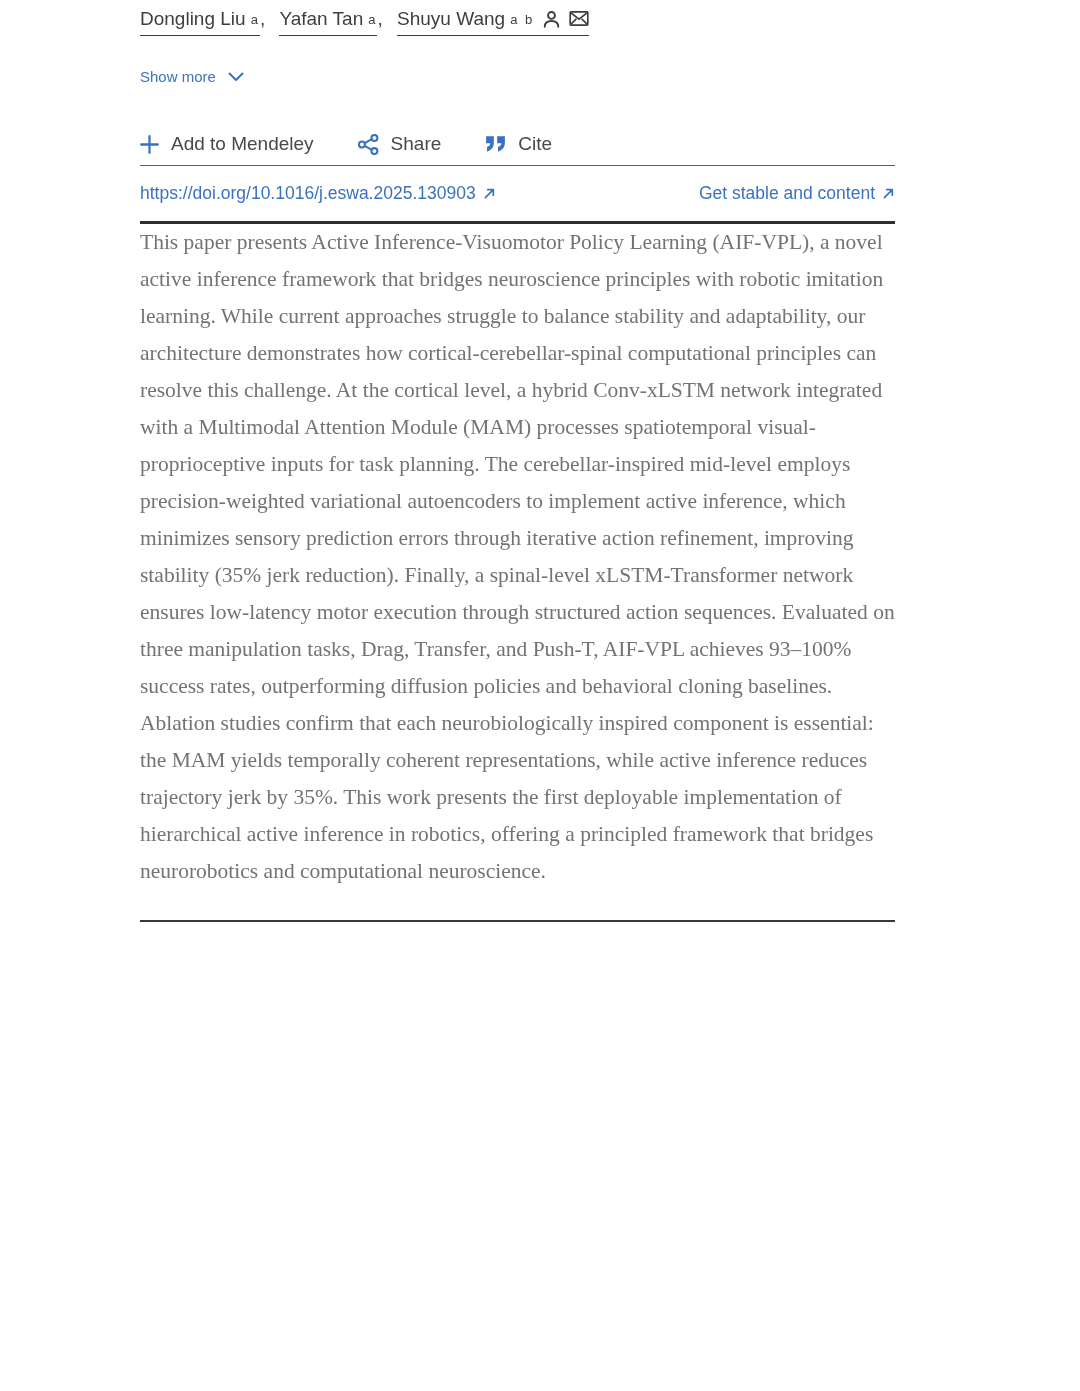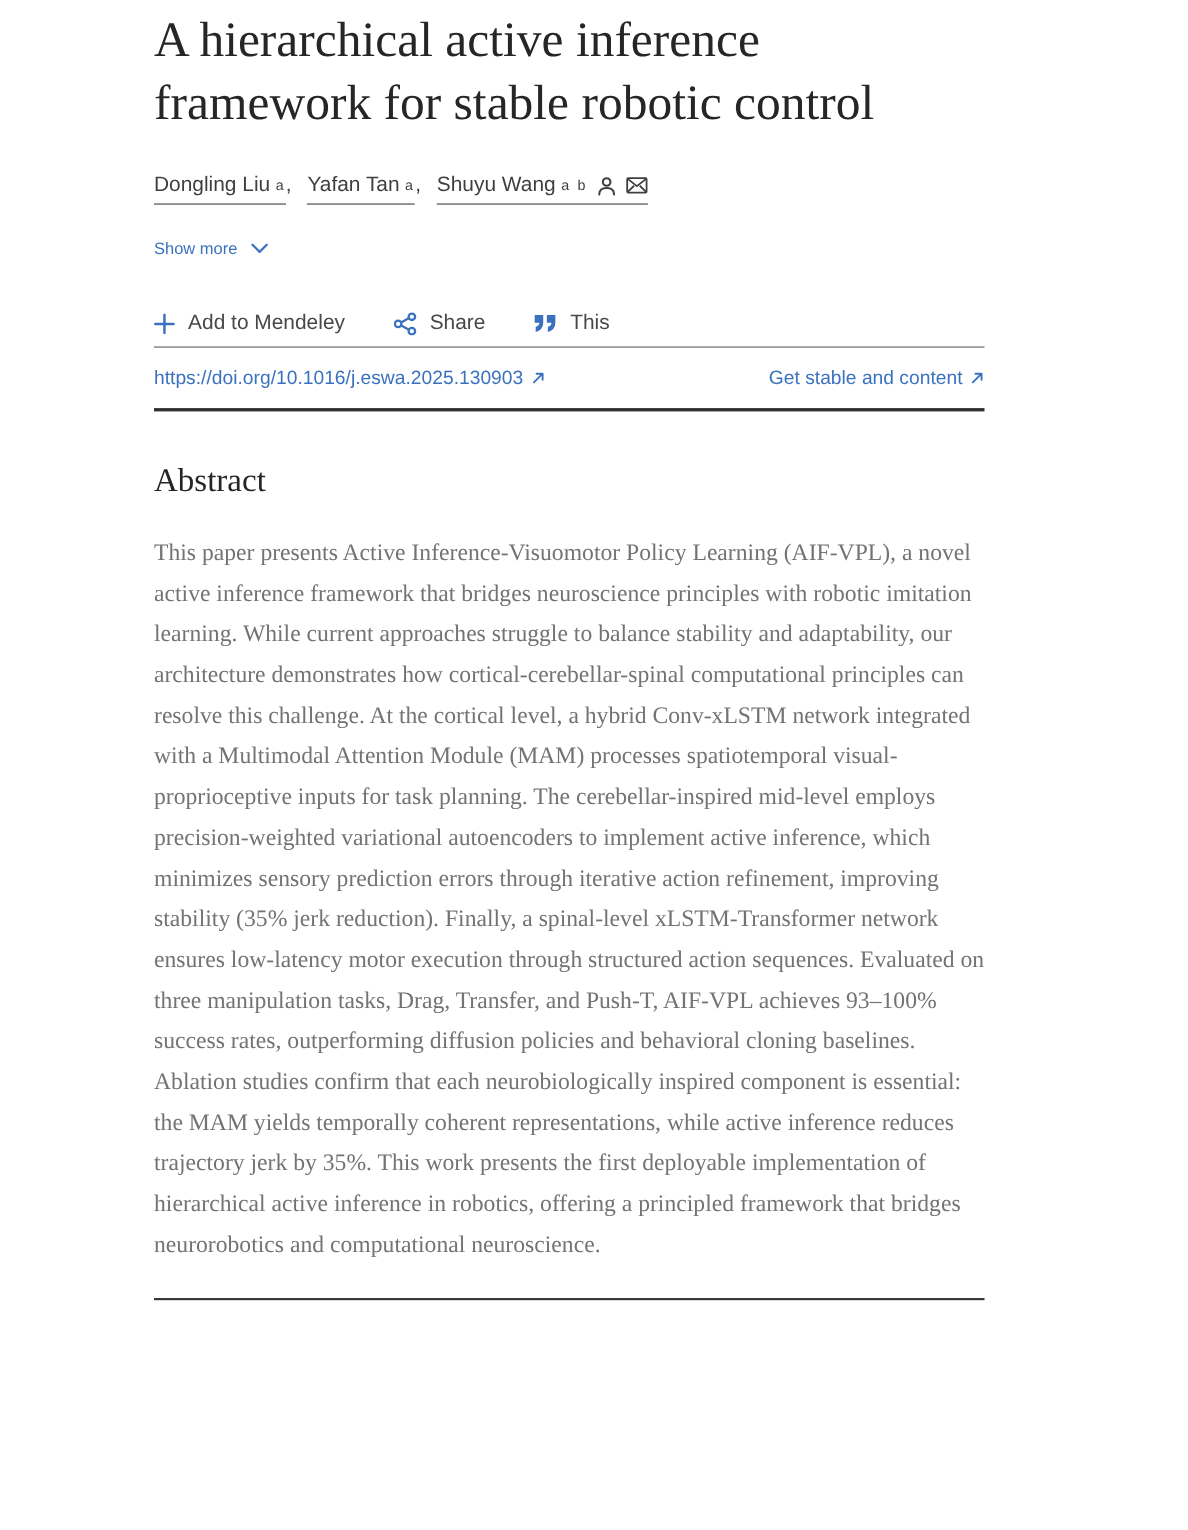--- a/index.html
+++ b/index.html
@@ -121,21 +121,20 @@
     line-height: 37px;
     color: #737373;
     width: 755px;
   }
 </style>
 </head>
 <body>
 
 <div class="content">
 
-  <h1 class="title">A hierarchical active inference framework for stable robotic control</h1>
 
   <div class="authors">
     <span class="author">
         <span>Dongling Liu</span>
         <sup>a</sup>
       </span><span class="sep">,</span>
 
     <span class="author">
         <span>Yafan Tan</span>
         <sup>a</sup>
@@ -193,21 +192,21 @@
       <span>Share</span>
     </button>
 
     <button class="action-btn">
       <span>
         <svg width="21" height="18" viewBox="0 0 19 16" fill="#3b72bf">
           <path d="M1 1 h7 v6.2 q0 6 -6.2 7.8 v-4.2 q3 -1 3 -3.4 H1 z"></path>
           <path d="M11 1 h7 v6.2 q0 6 -6.2 7.8 v-4.2 q3 -1 3 -3.4 H11 z"></path>
         </svg>
       </span>
-      <span>This</span>
+      <span>Cite</span>
     </button>
   </div>
 
   <hr class="rule-thin">
 
   <div class="doi-row">
     <a class="link-blue">
       <span>https://doi.org/10.1016/j.eswa.2025.130903</span>
       <span>
         <svg width="13" height="13" viewBox="0 0 12 12" fill="none" stroke="#3b72bf" stroke-width="1.6" stroke-linecap="round" stroke-linejoin="round">
@@ -220,19 +219,18 @@
       <span>
         <svg width="13" height="13" viewBox="0 0 12 12" fill="none" stroke="#3b72bf" stroke-width="1.6" stroke-linecap="round" stroke-linejoin="round">
           <path d="M2.2 9.8 L9.3 2.7 M4.4 2.5 H9.5 V7.6"></path>
         </svg>
       </span>
     </a>
   </div>
 
   <hr class="rule-thick">
 
-  <h2 class="abstract-heading">Abstract</h2>
 
   <p class="abstract-text">This paper presents Active Inference-Visuomotor Policy Learning (AIF-VPL), a novel active inference framework that bridges neuroscience principles with robotic imitation learning. While current approaches struggle to balance stability and adaptability, our architecture demonstrates how cortical-cerebellar-spinal computational principles can resolve this challenge. At the cortical level, a hybrid Conv-xLSTM network integrated with a Multimodal Attention Module (MAM) processes spatiotemporal visual-proprioceptive inputs for task planning. The cerebellar-inspired mid-level employs precision-weighted variational autoencoders to implement active inference, which minimizes sensory prediction errors through iterative action refinement, improving stability (35% jerk reduction). Finally, a spinal-level xLSTM-Transformer network ensures low-latency motor execution through structured action sequences. Evaluated on three manipulation tasks, Drag, Transfer, and Push-T, AIF-VPL achieves 93–100% success rates, outperforming diffusion policies and behavioral cloning baselines. Ablation studies confirm that each neurobiologically inspired component is essential: the MAM yields temporally coherent representations, while active inference reduces trajectory jerk by 35%. This work presents the first deployable implementation of hierarchical active inference in robotics, offering a principled framework that bridges neurorobotics and computational neuroscience.</p>
 
   <hr class="rule-bottom">
 
 </div>
 
 </body></html>

